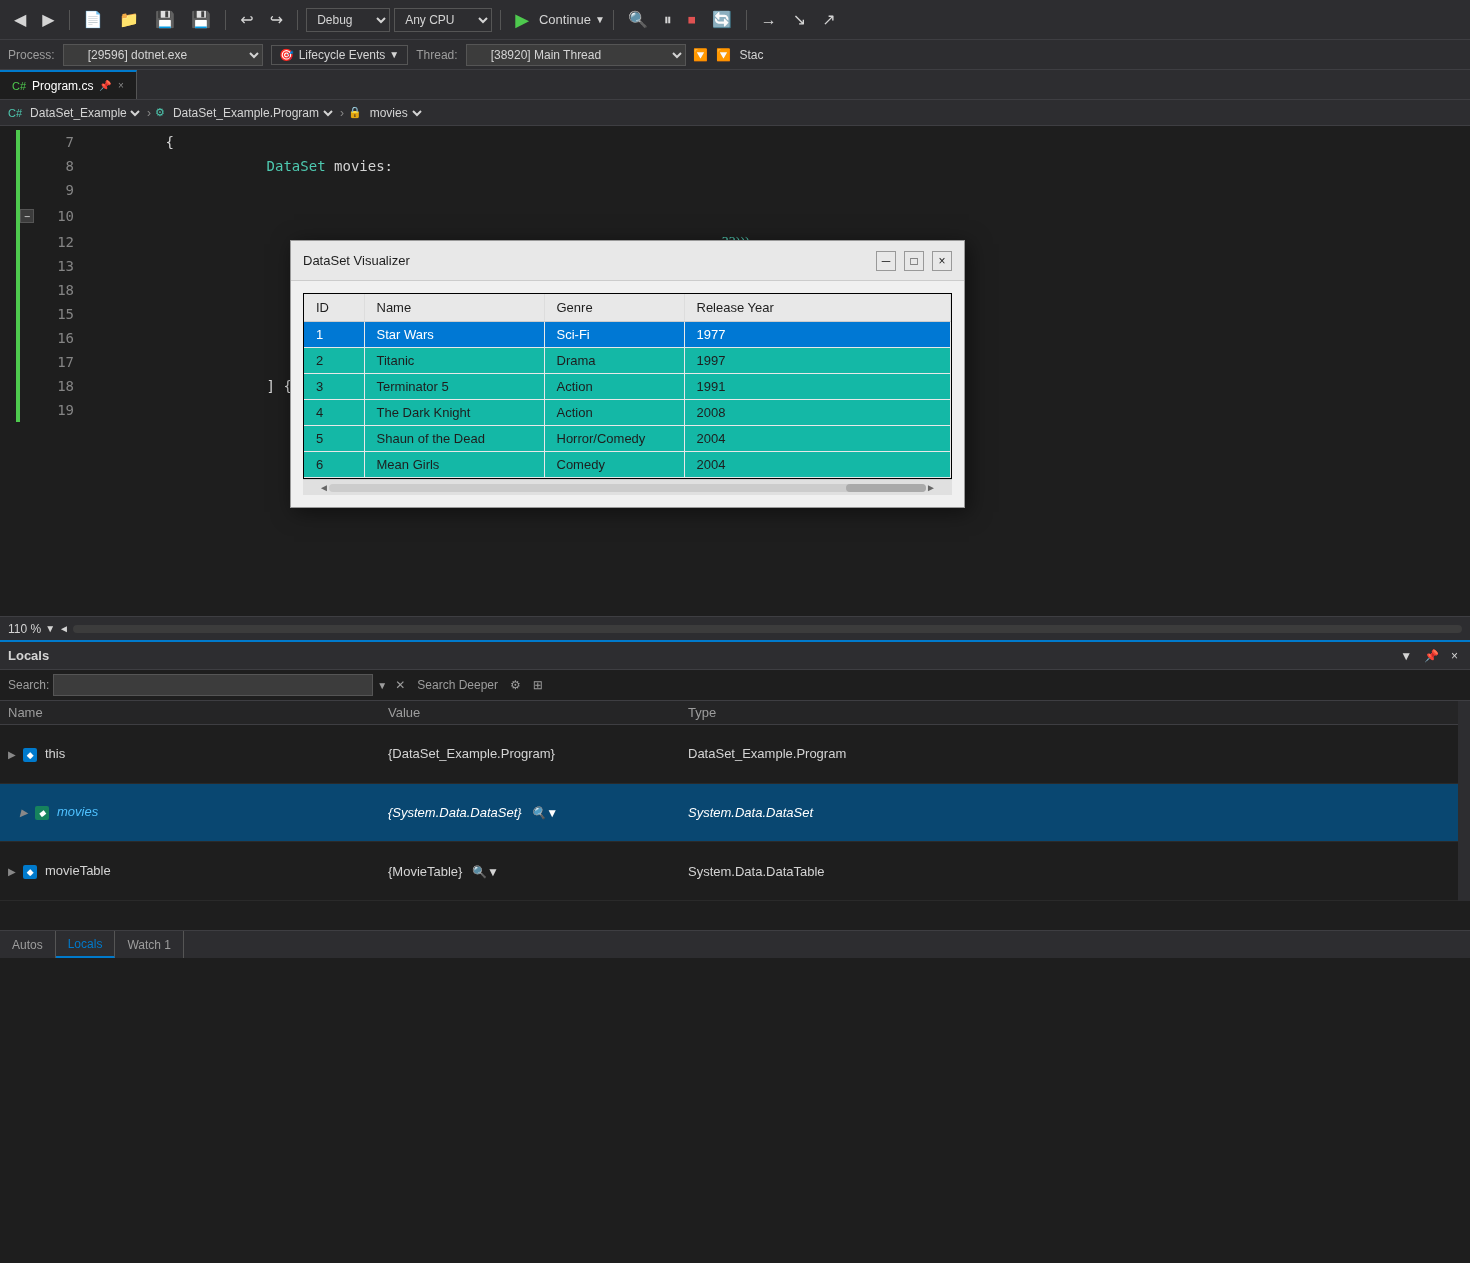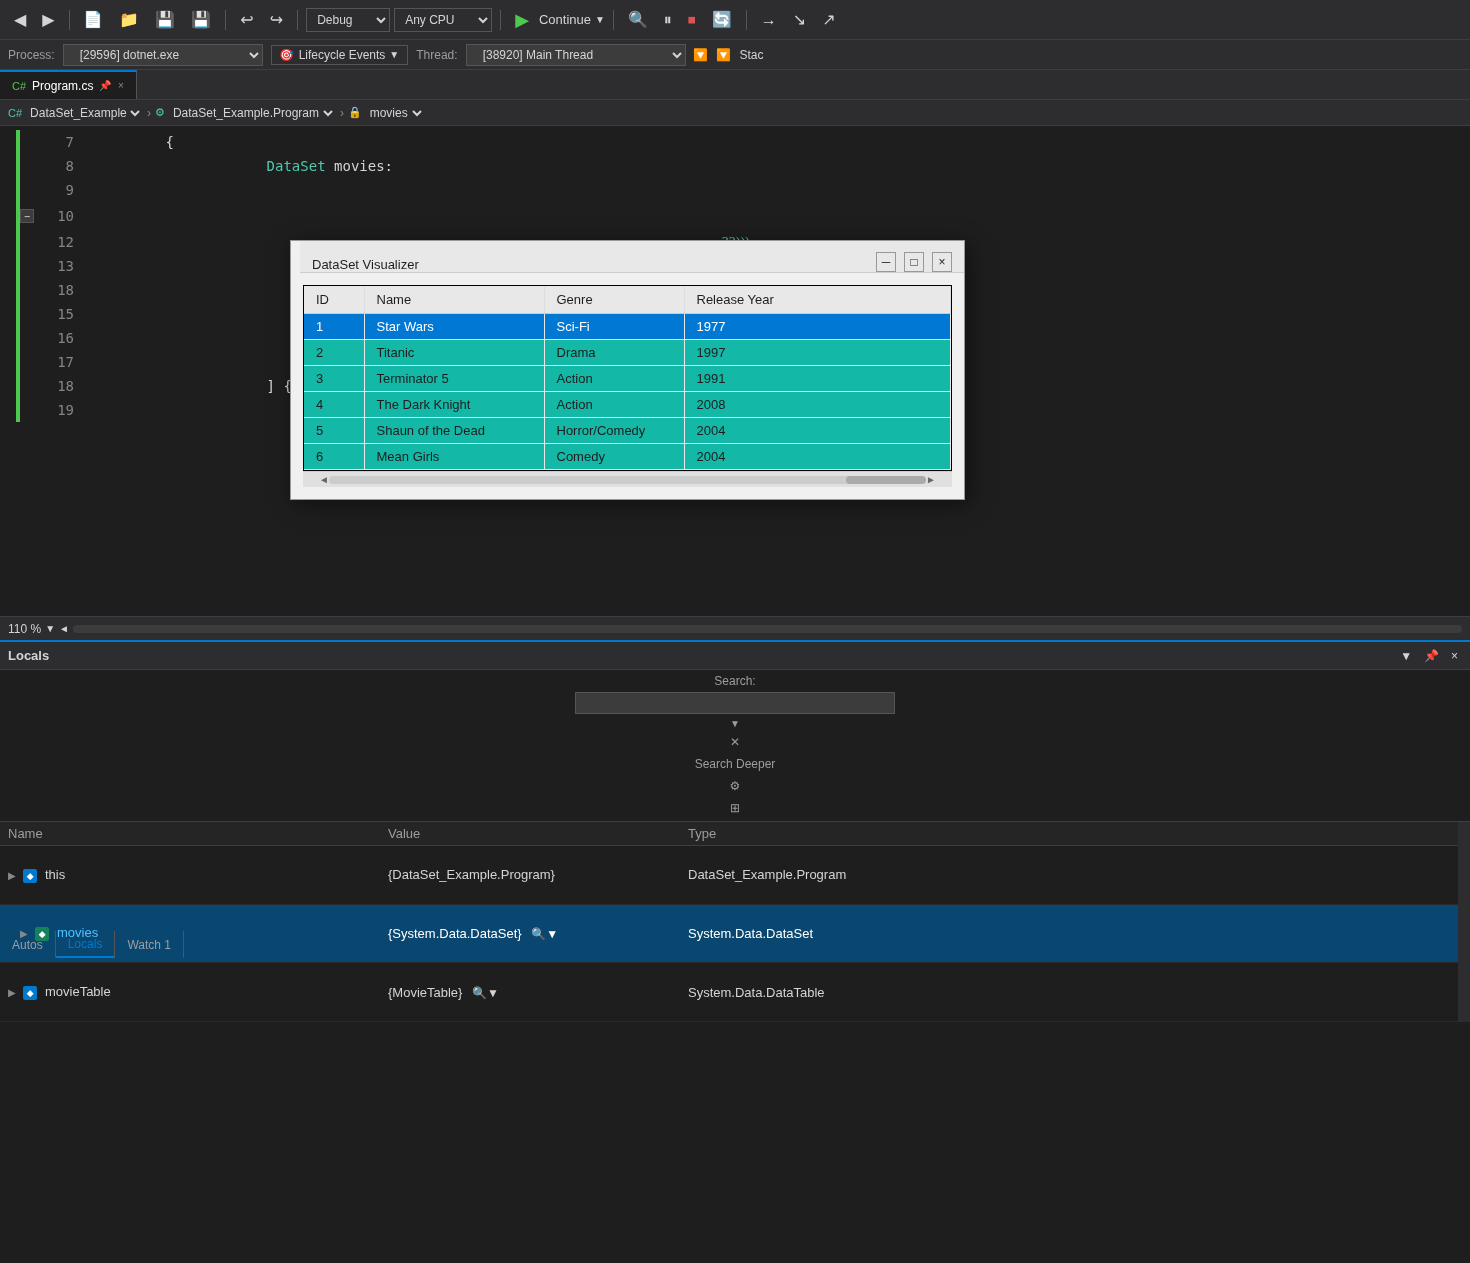--- a/index.html
+++ b/index.html
@@ -8,21 +8,21 @@
     
     .toolbar { background: #2d2d30; height: 40px; display: flex; align-items: center; padding: 0 8px; gap: 4px; border-bottom: 1px solid #3e3e42; }
     .toolbar-btn { background: transparent; border: none; color: #d4d4d4; cursor: pointer; padding: 4px 6px; font-size: 16px; display: flex; align-items: center; gap: 2px; }
     .toolbar-sep { width: 1px; height: 20px; background: #555; margin: 0 4px; }
     .toolbar-dropdown { background: #2d2d30; border: 1px solid #555; color: #d4d4d4; padding: 2px 20px 2px 6px; font-size: 12px; height: 24px; }
     .play-btn { color: #4ec94e; font-size: 18px; }
     .stop-btn { color: #e05252; }
 
     
     .process-bar { background: #2d2d30; height: 30px; display: flex; align-items: center; padding: 0 8px; gap: 8px; border-bottom: 1px solid #3e3e42; font-size: 12px; color: #d4d4d4; }
-    .process-bar select { background: #3c3c3c; border: 1px solid #555; color: #d4d4d4; font-size: 12px; padding: 1px 12px; height: 22px; }
+    .process-bar select { background: #3c3c3c; border: 1px solid #555; color: #d4d4d4; font-size: 12px; padding: 1px 20px; height: 22px; }
     .process-bar-label { color: #9d9d9d; }
 
     
     .tab-bar { background: #2d2d30; height: 30px; display: flex; align-items: stretch; border-bottom: 1px solid #3e3e42; }
     .tab { display: flex; align-items: center; padding: 0 12px; gap: 6px; background: #3c3c3c; border-right: 1px solid #555; font-size: 12px; cursor: pointer; color: #d4d4d4; }
     .tab.active { background: #1e1e1e; border-top: 2px solid #007acc; color: #fff; }
     .tab-close { font-size: 10px; color: #888; cursor: pointer; }
     .tab-icon { color: #4ec94e; font-size: 11px; }
 
     
@@ -46,44 +46,44 @@
     .zoom-bar { background: #2d2d30; height: 24px; display: flex; align-items: center; padding: 0 8px; gap: 4px; border-top: 1px solid #3e3e42; font-size: 12px; }
     .zoom-bar-scroll { flex: 1; height: 8px; background: #3c3c3c; border-radius: 4px; }
 
     
     .locals-panel { background: #1e1e1e; border-top: 2px solid #007acc; }
     .locals-header { background: #2d2d30; height: 28px; display: flex; align-items: center; padding: 0 8px; gap: 4px; border-bottom: 1px solid #3e3e42; }
     .locals-title { font-size: 13px; font-weight: bold; color: #d4d4d4; flex: 1; }
     .locals-toolbar { display: flex; align-items: center; gap: 4px; }
     .locals-btn { background: transparent; border: none; color: #d4d4d4; cursor: pointer; font-size: 12px; padding: 2px 4px; }
 
-    .search-bar { display: flex; align-items: center; padding: 4px 8px; gap: 4px; background: #1e1e1e; border-bottom: 1px solid #3e3e42; flex-direction: column; }
+    .search-bar { display: flex; align-items: center; padding: 4px 8px; gap: 4px; background: #1e1e1e; border-bottom: 1px solid #3e3e42; }
     .search-label { color: #9d9d9d; font-size: 12px; }
     .search-input { background: #3c3c3c; border: 1px solid #555; color: #d4d4d4; font-size: 12px; padding: 2px 6px; height: 22px; width: 320px; }
     .search-btn { background: transparent; border: none; color: #9d9d9d; cursor: pointer; font-size: 12px; padding: 2px 4px; }
 
     .locals-table { width: 100%; border-collapse: collapse; font-size: 13px; }
     .locals-table th { text-align: left; padding: 4px 8px; color: #9d9d9d; font-weight: normal; border-bottom: 1px solid #3e3e42; background: #252526; }
     .locals-table td { padding: 3px 8px; border-bottom: 1px solid #2a2a2a; }
     .locals-row-selected td { background: #094771; }
-    .locals-row-selected td { color: #fff; }
+    .locals-row-selected td { color: #fff; font-style: italic; }
     .expand-icon { color: #888; margin-right: 4px; font-size: 10px; cursor: pointer; }
     .var-icon { display: inline-block; width: 14px; height: 14px; background: #007acc; border-radius: 2px; margin-right: 4px; font-size: 9px; color: white; text-align: center; line-height: 14px; }
     .var-icon-blue { background: #007acc; }
     .var-icon-teal { background: #16825d; }
 
     
     .bottom-tabs { background: #2d2d30; height: 28px; display: flex; align-items: stretch; border-top: 1px solid #3e3e42; }
     .bottom-tab { padding: 0 12px; display: flex; align-items: center; font-size: 12px; color: #9d9d9d; cursor: pointer; border-right: 1px solid #555; }
     .bottom-tab.active { color: #007acc; border-bottom: 2px solid #007acc; }
 
     
     .modal-overlay { position: absolute; top: 0; left: 0; width: 100%; height: 100%; pointer-events: none; }
     .modal { position: absolute; top: 240px; left: 290px; width: 675px; background: #f0f0f0; border: 1px solid #999; box-shadow: 4px 4px 20px rgba(0,0,0,0.5); pointer-events: all; }
-    .modal-titlebar { background: #e8e8e8; border-bottom: 1px solid #ccc; height: 32px; display: flex; align-items: flex-end; padding: 0 12px; margin-left: 9px; }
+    .modal-titlebar { background: #e8e8e8; border-bottom: 1px solid #ccc; height: 40px; display: flex; align-items: center; padding: 0 12px; }
     .modal-title { flex: 1; font-size: 13px; color: #1e1e1e; font-weight: normal; }
     .modal-controls { display: flex; align-items: center; gap: 8px; }
     .modal-ctrl-btn { width: 20px; height: 20px; background: transparent; border: 1px solid #999; color: #1e1e1e; font-size: 12px; cursor: pointer; display: flex; align-items: center; justify-content: center; }
     .modal-body { padding: 12px; background: #f0f0f0; }
     .table-select-row { display: flex; align-items: center; gap: 8px; margin-bottom: 12px; }
     .table-select-label { font-size: 13px; color: #1e1e1e; }
     .table-select { background: white; border: 1px solid #aaa; color: #1e1e1e; font-size: 13px; padding: 4px 8px; width: 280px; height: 28px; }
     .data-table-wrapper { border: 1px solid #000000; background: #14b8a6; }
     .data-table { width: 100%; border-collapse: collapse; font-size: 13px; }
     .data-table th { text-align: left; padding: 6px 12px; background: #e8e8e8; border-bottom: 1px solid #ccc; border-right: 1px solid #ddd; color: #1e1e1e; font-weight: normal; }

